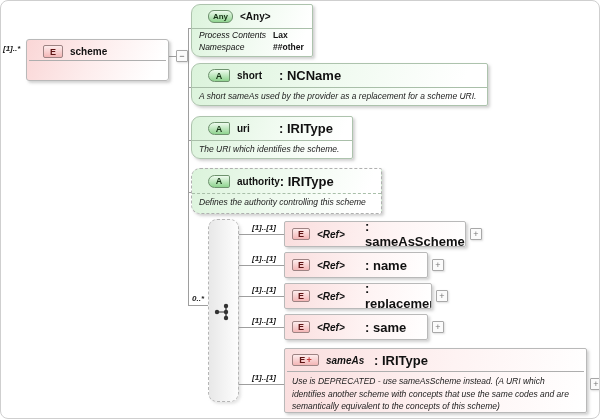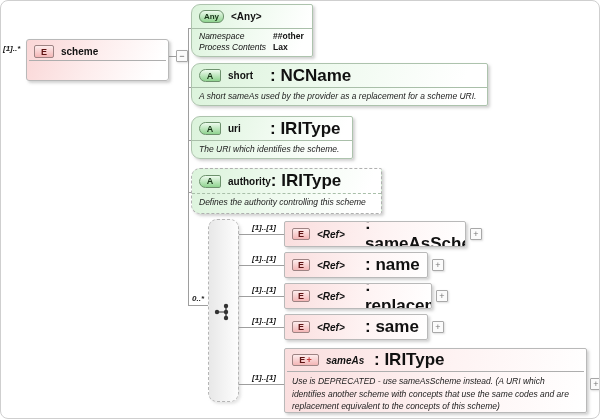--- a/index.html
+++ b/index.html
@@ -24,23 +24,23 @@
   .ebox { background:linear-gradient(115deg,#fad6d6 0%, #fdecec 45%, #ffffff 90%);
           border-radius:3px; }
   .ebox-child { background:linear-gradient(100deg,#fadede 0%, #fef3f3 55%, #ffffff 100%);
           border-radius:2px; }
 
   
   .abox { background:linear-gradient(110deg,#dbf3db 0%, #effaef 45%, #ffffff 90%);
           border:1px solid #adc3ad; border-radius:9px 2px 2px 9px; }
   .abox.dashed { border:1px dashed #b0b0b0; }
 
-  .titlerow { display:flex; align-items:center; padding:0 7px; height:23px; }
+  .titlerow { display:flex; align-items:center; padding:0 16px; height:23px; }
   .titlerow .name { font-size:10px; font-weight:bold; color:#111; margin-left:7px; }
-  .titlerow .typ  { font-size:17px; font-weight:bold; color:#111; }
+  .titlerow .typ  { font-size:13px; font-weight:bold; color:#111; }
   .divider { border-top:1px solid #aeaeae; }
   .abox .divider { border-top:1px solid #a9bfa9; }
   .desc { font-size:8.5px; font-style:italic; color:#222; padding:3px 7px;
           white-space:nowrap; }
   .desc.wrap { white-space:normal; line-height:12.5px; padding:3px 7px; }
 
   
   .icon-e { display:inline-flex; align-items:center; justify-content:center;
             width:20px; height:13px; font-size:9px; font-weight:bold; color:#5e1414;
             background:linear-gradient(#fdecec,#f3b6b6); border:1px solid #9d8383;
@@ -113,27 +113,27 @@
   </div>
 
   <div class="toggle minus" style="left:175px;top:49px;">−</div>
 
   <div class="box abox" style="left:190px;top:3px;width:122px;height:53px;">
     <div class="titlerow">
       <span class="icon-any">Any</span>
       <span class="name">&lt;Any&gt;</span>
     </div>
     <div class="divider"></div>
+    <div class="proprow">
+      <span class="plabel">Process Contents</span>
+      <span class="pvalue">Lax</span>
+    </div>
     <div class="proprow" style="padding-top:2px;">
       <span class="plabel">Namespace</span>
       <span class="pvalue">##other</span>
-    </div>
-    <div class="proprow">
-      <span class="plabel">Process Contents</span>
-      <span class="pvalue">Lax</span>
     </div>
   </div>
 
   <div class="box abox" style="left:190px;top:62px;width:297px;height:43px;">
     <div class="titlerow">
       <span class="icon-a">A</span>
       <span class="name namecol">short</span>
       <span class="typ">: NCName</span>
     </div>
     <div class="divider"></div>
@@ -210,17 +210,17 @@
   <div class="box ebox-child" style="left:283px;top:347px;width:303px;height:65px;">
     <div class="titlerow" style="height:22px;padding:0 7px;">
       <span class="icon-e small wplus">
           <span>E</span>
           <span class="plus-glyph">+</span>
         </span>
       <span class="name namecol2">sameAs</span>
       <span class="typ">: IRIType</span>
     </div>
     <div class="divider" style="margin:0 2px;"></div>
-    <div class="desc wrap">Use is DEPRECATED - use sameAsScheme instead. (A URI which identifies another scheme with concepts that use the same codes and are replacement equivalent to the concepts of this scheme)</div>
+    <div class="desc wrap">Use is DEPRECATED - use sameAsScheme instead. (A URI which identifies another scheme with concepts that use the same codes and are semantically equivalent to the concepts of this scheme)</div>
   </div>
   <div class="toggle" style="left:589px;top:377px;">+</div>
 
 </div>
 
 </body></html>

